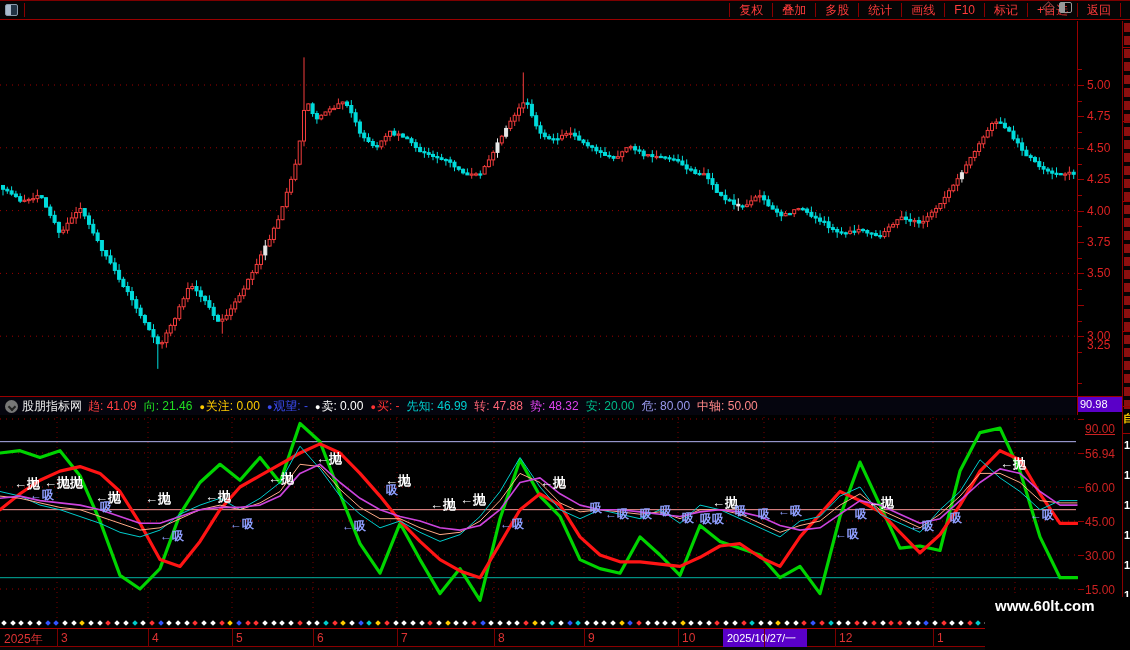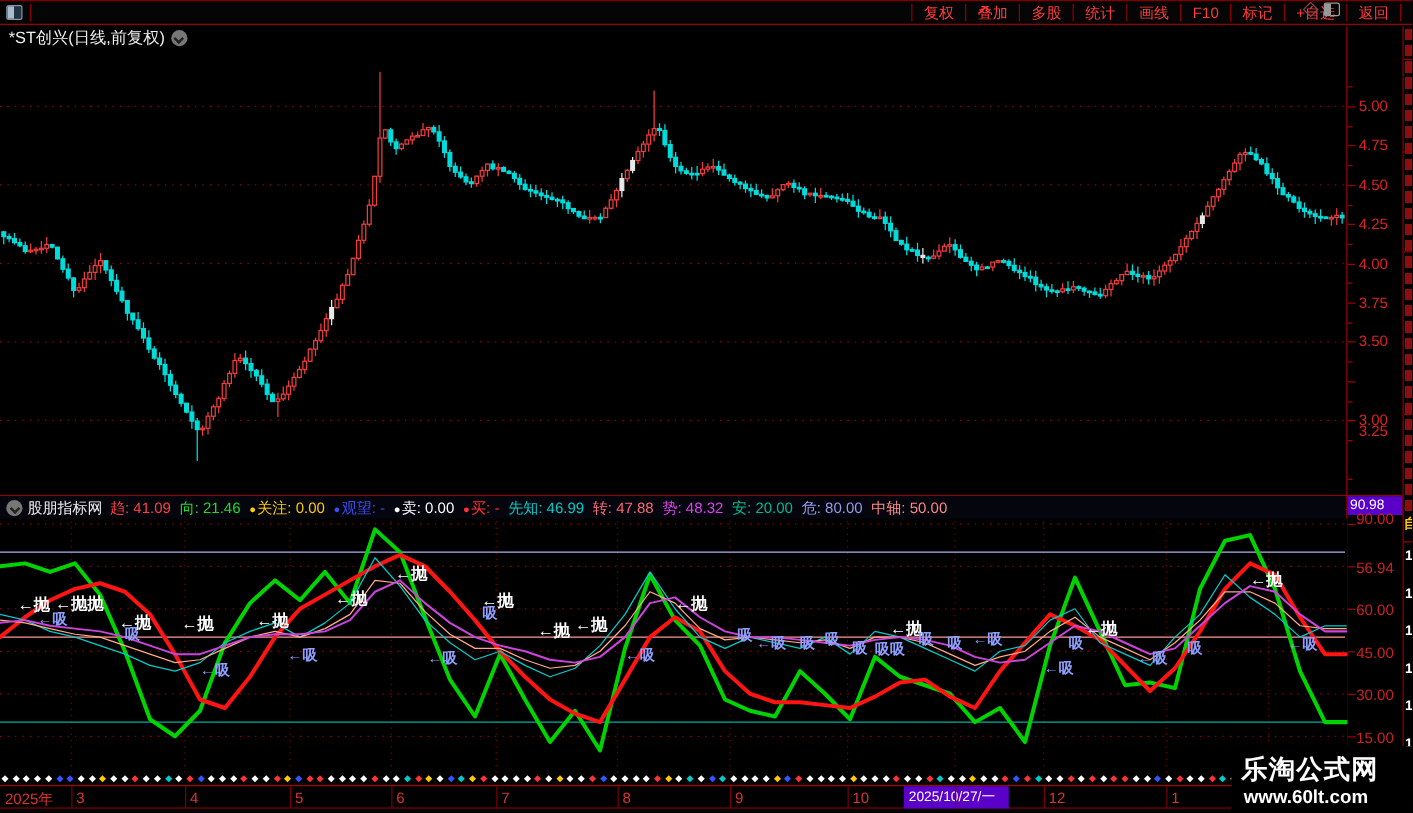--- a/index.html
+++ b/index.html
@@ -86,24 +86,20 @@
         <span class="tbr-item">多股</span>
         <span class="tbr-item">统计</span>
         <span class="tbr-item">画线</span>
         <span class="tbr-item">F10</span>
         <span class="tbr-item">标记</span>
         <span class="tbr-item">+自选</span>
         <span class="tbr-item">返回</span>
       </div>
   </div>
 
-  <div id="title-row">
-    <span id="chart-title">*ST创兴(日线,前复权)</span>
-    <span class="circ-chev"></span>
-  </div>
   <div id="title-icons">
     <span class="diamond-ico"></span>
     <span class="winsplit-ico"></span>
   </div>
 
   <svg id="main-chart" width="1078" height="356">
       <line x1="0" y1="45" x2="1076" y2="45" stroke="#9c0000" stroke-width="1" stroke-dasharray="1 5"></line>
       <line x1="0" y1="107.8" x2="1076" y2="107.8" stroke="#9c0000" stroke-width="1" stroke-dasharray="1 5"></line>
       <line x1="0" y1="170.6" x2="1076" y2="170.6" stroke="#9c0000" stroke-width="1" stroke-dasharray="1 5"></line>
       <line x1="0" y1="233.39999999999998" x2="1076" y2="233.39999999999998" stroke="#9c0000" stroke-width="1" stroke-dasharray="1 5"></line>
@@ -708,21 +704,21 @@
       <text x="758" y="103" fill="#8f9fff" font-size="12" font-weight="bold">吸</text>
       <text x="778" y="100" fill="#8f9fff" font-size="12" font-weight="bold">←吸</text>
       <text x="835" y="123" fill="#8f9fff" font-size="12" font-weight="bold">←吸</text>
       <text x="855" y="103" fill="#8f9fff" font-size="12" font-weight="bold">吸</text>
       <text x="910" y="115" fill="#8f9fff" font-size="12" font-weight="bold">←吸</text>
       <text x="950" y="107" fill="#8f9fff" font-size="12" font-weight="bold">吸</text>
       <text x="1030" y="104" fill="#8f9fff" font-size="12" font-weight="bold">←吸</text>
     </svg>
   <div id="ind-axis">
       <div class="ax-tick" style="top: 419px;"></div>
-      <div class="ind-ax-label" style="top: 408px;">90.00</div>
+      <div class="ind-ax-label" style="top: 422px; text-decoration: underline;">90.00</div>
       <div class="ax-tick" style="top: 453.005px;"></div>
       <div class="ind-ax-label" style="top: 447.005px;">56.94</div>
       <div class="ax-tick" style="top: 487.01px;"></div>
       <div class="ind-ax-label" style="top: 481.01px;">60.00</div>
       <div class="ax-tick" style="top: 521.015px;"></div>
       <div class="ind-ax-label" style="top: 515.015px;">45.00</div>
       <div class="ax-tick" style="top: 555.02px;"></div>
       <div class="ind-ax-label" style="top: 549.02px;">30.00</div>
       <div class="ax-tick" style="top: 589.025px;"></div>
       <div class="ind-ax-label" style="top: 583.025px;">15.00</div>
@@ -894,16 +890,15 @@
       <div class="strip-sep" style="top: 412px;"></div>
       <span class="strip-digit" style="top: 418px;">1</span>
       <span class="strip-digit" style="top: 448px;">1</span>
       <span class="strip-digit" style="top: 478px;">1</span>
       <span class="strip-digit" style="top: 508px;">1</span>
       <span class="strip-digit" style="top: 538px;">1</span>
       <span class="strip-digit" style="top: 568px;">1</span>
     </div>
 
   <div id="watermark">
-    <div id="wm1">乐淘公式网</div>
     <div id="wm2">www.60lt.com</div>
   </div>
 </div>
 
 </body></html>

